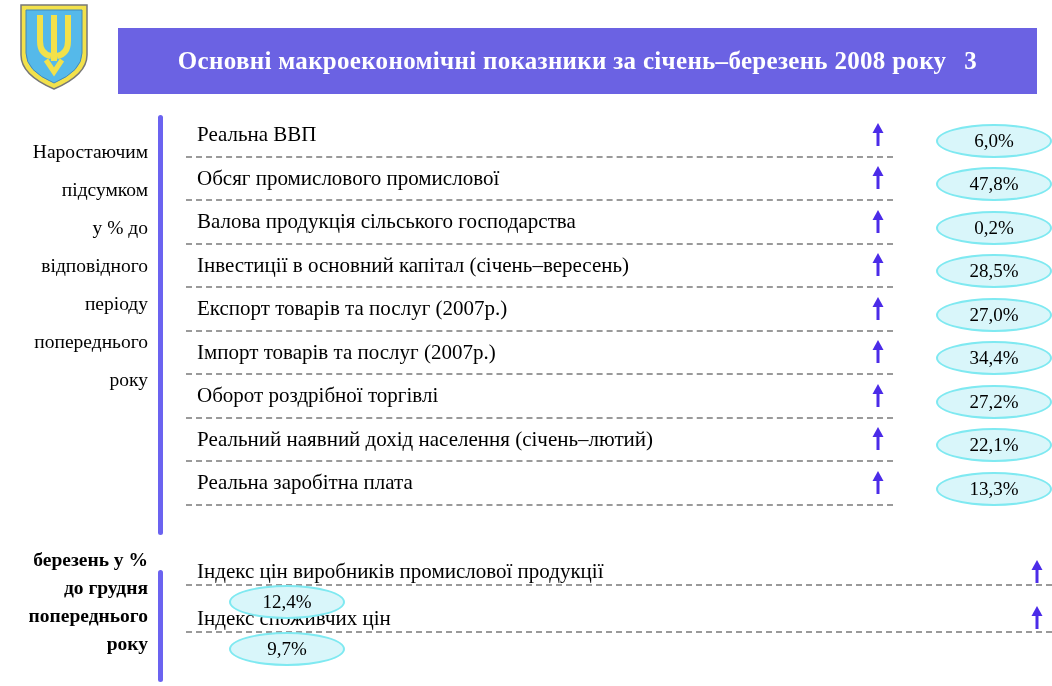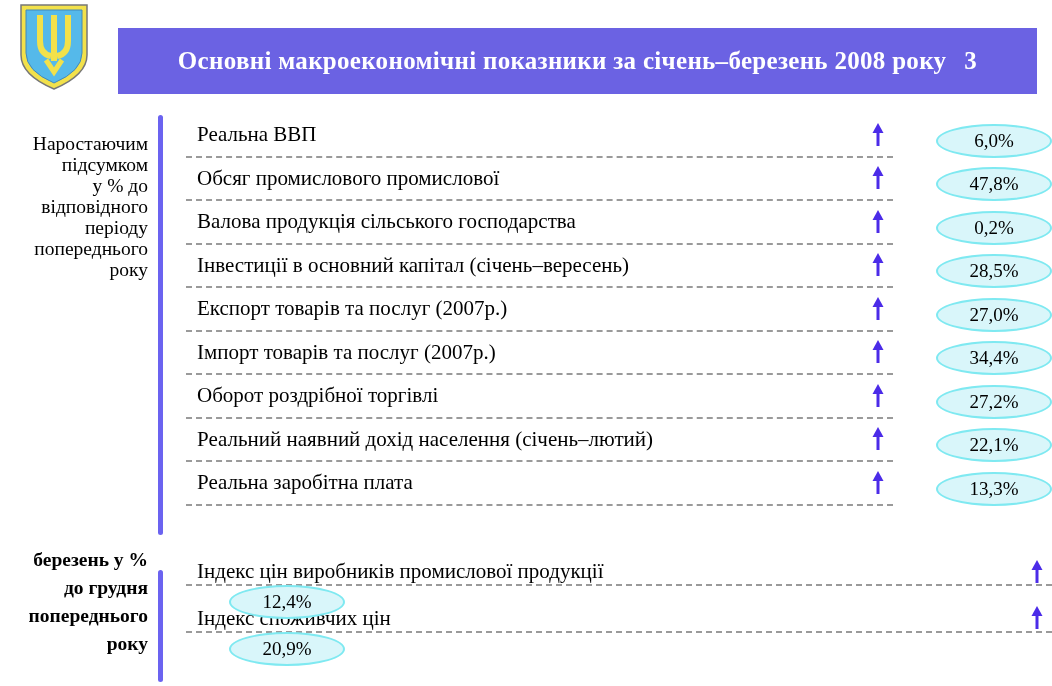--- a/index.html
+++ b/index.html
@@ -21,21 +21,21 @@
   #emblem{position:absolute;left:18px;top:3px;}
   #header-bar{
     position:absolute;left:118px;top:28px;width:919px;height:66px;
     background:var(--header_bar);
     display:flex;align-items:center;justify-content:center;gap:18px;
     color:#ffffff;font-weight:bold;font-size:25px;letter-spacing:.3px;
     white-space:nowrap;
   }
   .side-label{
     position:absolute;left:0;width:148px;text-align:right;
-    font-size:19.5px;line-height:21px;white-space:pre-line;
+    font-size:19.5px;line-height:38px;white-space:pre-line;
   }
   #side-label-1{top:133px;}
   #side-label-2{top:546px;line-height:28px;font-weight:bold;}
   .vline{position:absolute;left:158px;width:5px;background:var(--accent_line);border-radius:3px;}
   #vline-1{top:115px;height:420px;}
   #vline-2{top:570px;height:112px;}
   .rows{position:absolute;left:186px;right:0;}
   #rows-1{top:114px;}
   #rows-2{top:559px;}
   .row{display:flex;align-items:stretch;}
@@ -264,17 +264,17 @@
       <span class="label">Індекс споживчих цін</span>
       <span class="arrow">
           <svg width="14" height="24" viewBox="0 0 14 24">
             <path d="M7 23 V8" stroke="#4B2BE8" stroke-width="3"></path>
             <path d="M7 0 L1.5 10 H12.5 Z" fill="#4B2BE8"></path>
           </svg>
         </span>
     </div>
     <div class="badge-col">
       <div class="badge">
-          <span>20,9%</span>
+          <span>9,7%</span>
         </div>
     </div>
   </div>
 </div>
 
 </body></html>

